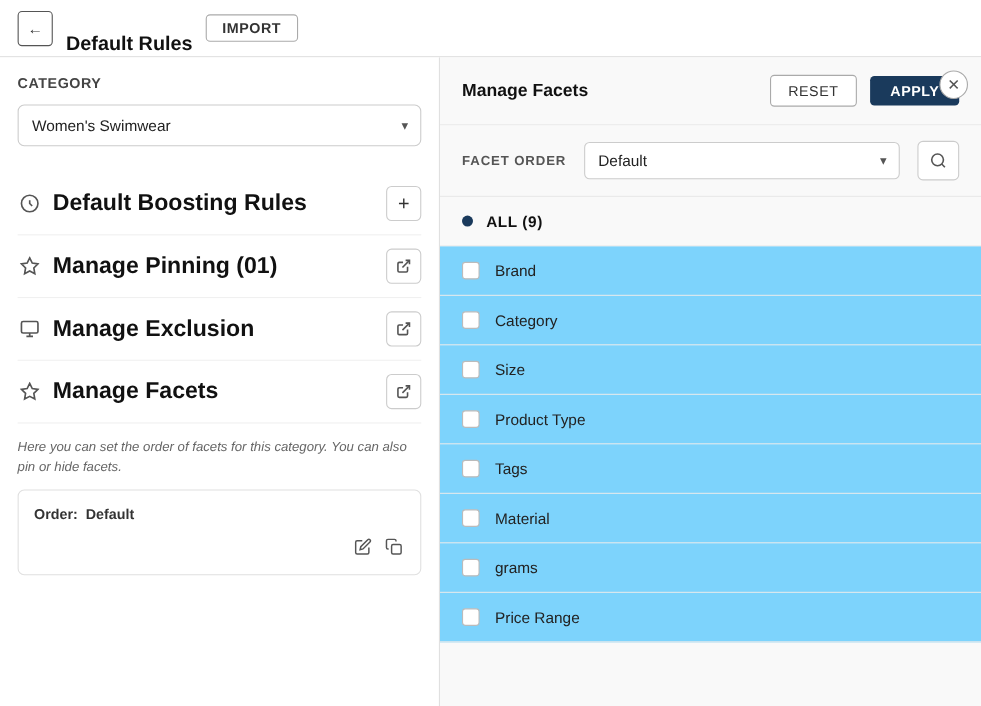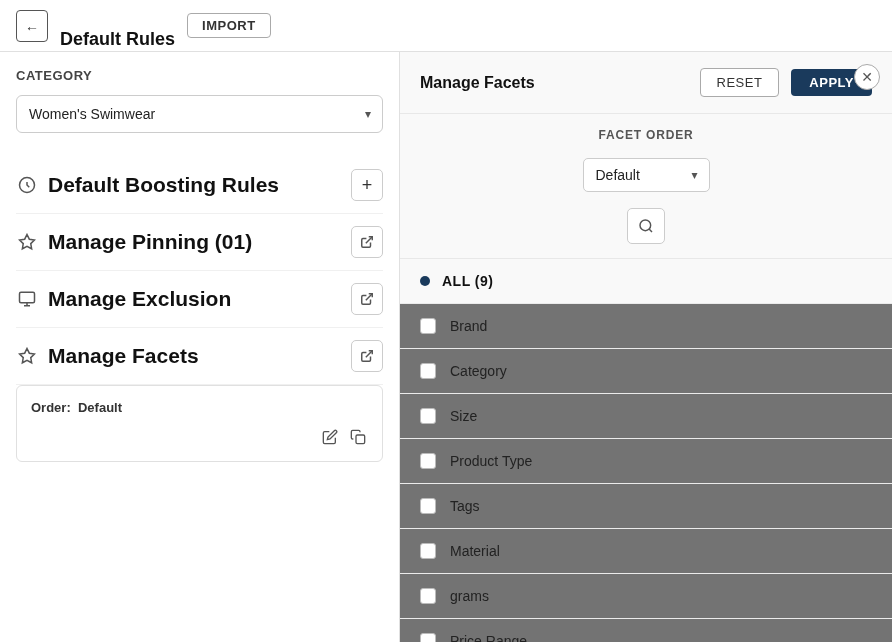--- a/index.html
+++ b/index.html
@@ -244,21 +244,20 @@
     }
 
     
     .facet-order-row {
       display: flex;
       align-items: center;
       padding: 14px 20px;
       gap: 16px;
       background: #f9f9f9;
       border-bottom: 1px solid #e8e8e8;
-      flex-direction: column;
     }
     .facet-order-label {
       font-size: 12px;
       font-weight: 700;
       letter-spacing: 0.8px;
       color: #555;
       text-transform: uppercase;
     }
     .facet-order-select-wrapper {
       flex: 1;
@@ -312,21 +311,21 @@
       color: #111;
       text-transform: uppercase;
       letter-spacing: 0.5px;
     }
     .facet-row {
       display: flex;
       align-items: center;
       padding: 14px 20px;
       gap: 14px;
       border-bottom: 1px solid #ebebeb;
-      background: #737373;
+      background: #7dd3fc;
     }
     .facet-checkbox {
       width: 16px; height: 16px;
       border: 1.5px solid #bbb;
       border-radius: 3px;
       background: #fff;
       flex-shrink: 0;
       cursor: pointer;
     }
     .facet-name {
@@ -414,20 +413,21 @@
       <span class="nav-label">Manage Facets</span>
       <button class="nav-action-btn">
         <svg width="14" height="14" viewBox="0 0 24 24" fill="none" stroke="#555" stroke-width="2.5">
           <path d="M18 13v6a2 2 0 01-2 2H5a2 2 0 01-2-2V8a2 2 0 012-2h6"></path>
             <polyline points="15 3 21 3 21 9"></polyline>
             <line x1="10" y1="14" x2="21" y2="3"></line>
         </svg>
       </button>
     </div>
 
+    <p class="info-text">Here you can set the order of facets for this category. You can also pin or hide facets.</p>
 
     <div class="order-card">
       <div class="order-row">
         <span>Order:</span>
         &nbsp;<span>Default</span>
       </div>
       <div class="order-card-actions">
         <button class="icon-btn">
           <svg width="16" height="16" viewBox="0 0 24 24" fill="none" stroke="#555" stroke-width="2">
             <path d="M11 4H4a2 2 0 00-2 2v14a2 2 0 002 2h14a2 2 0 002-2v-7"></path>

